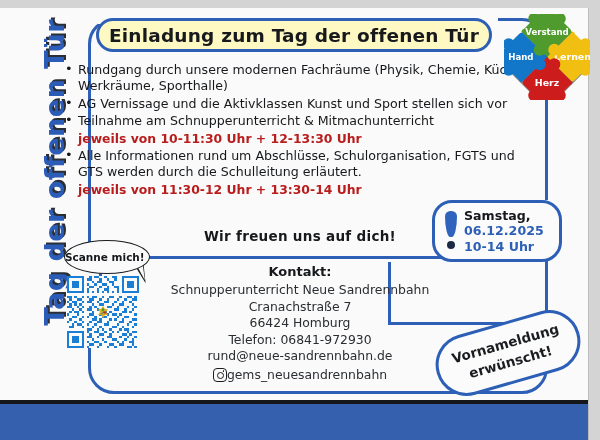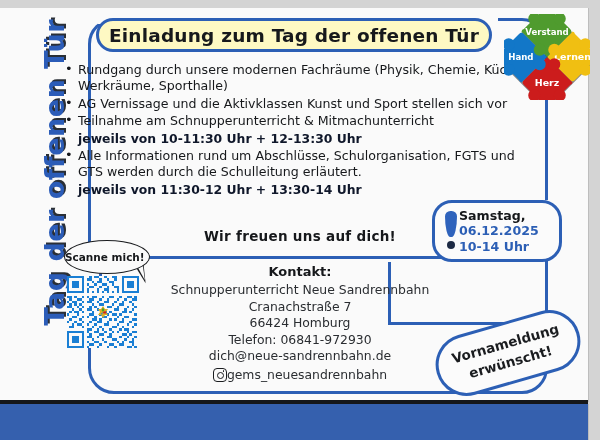--- a/index.html
+++ b/index.html
@@ -93,21 +93,21 @@
     position:relative;
     font-size:12.6px;color:#16181b;line-height:16.4px;
     margin-bottom:1px;
     font-family:"DejaVu Sans", sans-serif;
   }
   .bullets li::before{
     content:"•";position:absolute;left:-13px;top:-1px;
     font-size:13px;color:#16181b;
   }
   .time{
-    color:#0f172a;font-weight:bold;font-size:12.4px;
+    color:#b91c1c;font-weight:bold;font-size:12.4px;
     display:block;margin-top:1px;
     font-family:"DejaVu Sans", sans-serif;
   }
 
   
   .sep{
     position:absolute;left:101px;top:256px;width:430px;height:3px;
     background:#2c5fb5;
   }
   
@@ -196,21 +196,21 @@
     border-right:2px solid transparent;
     border-top:19px solid #fafafa;
   }
 
   
   .date-badge{
     position:absolute;left:432px;top:200px;width:130px;height:62px;
     border:3px solid #2c5fb5;border-radius:20px;
     background:#fbfbfb;
     box-sizing:border-box;
-    display:flex;align-items:center;padding:0 6px 0 8px;
+    display:flex;align-items:center;gap:5px;padding:0 6px 0 8px;
     z-index:5;
   }
   .excl{
     position:relative;width:16px;height:40px;flex:0 0 16px;
   }
   .excl .bar{
     position:absolute;left:2px;top:0;width:12px;height:26px;
     background:#2f63bc;
     border-radius:6px 6px 50% 50%/6px 6px 90% 90%;
   }
@@ -291,21 +291,21 @@
   <div class="left-stub-corner"></div>
   <div class="right-stub"></div>
   <div class="right-stub-h"></div>
 
   <div class="contact">
     <div class="head">Kontakt:</div>
     <div class="line">Schnupperunterricht Neue Sandrennbahn</div>
     <div class="line">Cranachstraße 7</div>
     <div class="line">66424 Homburg</div>
     <div class="line">Telefon: 06841-972930</div>
-    <div class="line">dich@neue-sandrennbahn.de</div>
+    <div class="line">rund@neue-sandrennbahn.de</div>
     <div class="ig-row">
       <span class="ig-icon"></span>
       <span class="line">gems_neuesandrennbahn</span>
     </div>
   </div>
 
   <div class="bubble">
     <span>Scanne mich!</span>
   </div>
   <div class="bubble-tail"></div>

